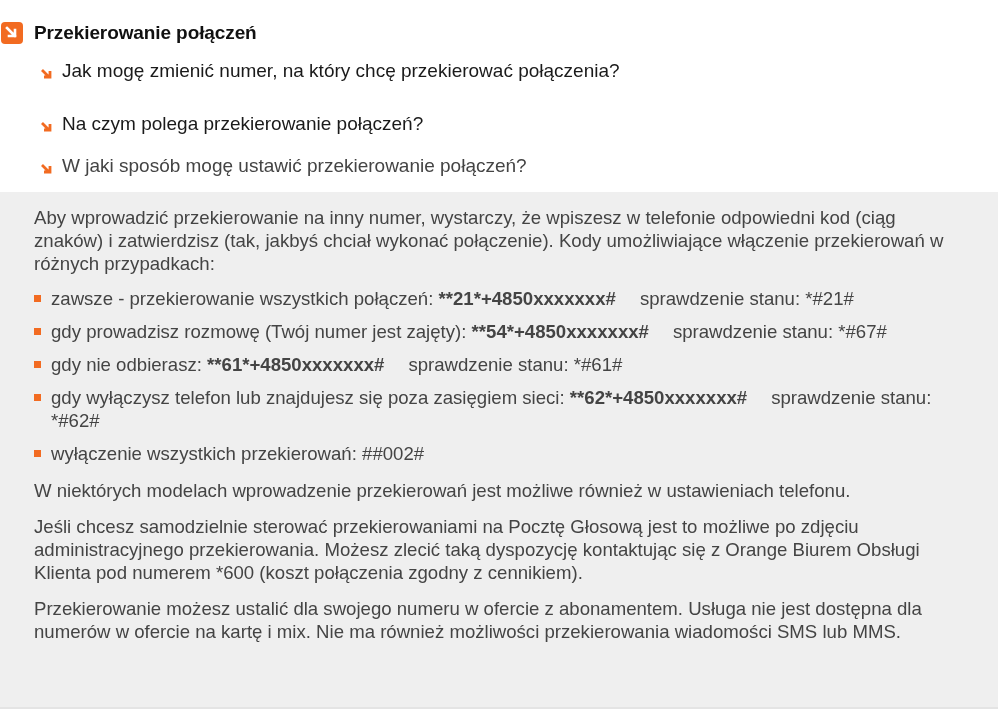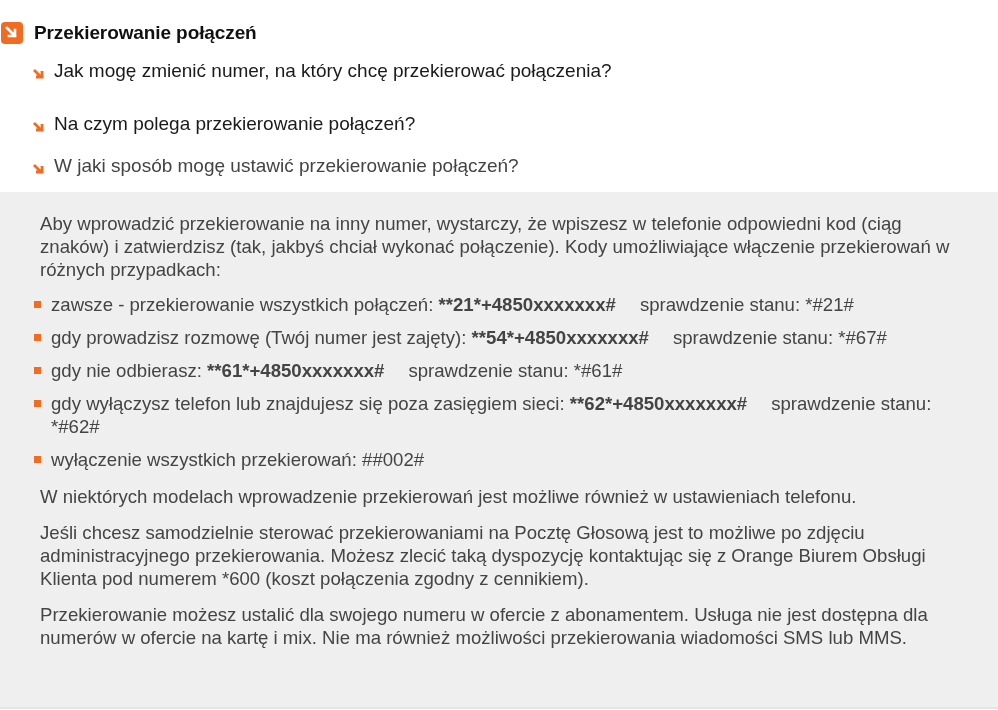--- a/index.html
+++ b/index.html
@@ -17,41 +17,41 @@
     .header-icon {
       width: 22px; height: 22px; margin-left: 1px;
       display: flex; align-items: center; justify-content: center;
     }
     .header-title {
       margin-left: 11px;
       font-size: 19px; font-weight: bold; color: #111111;
       letter-spacing: -0.1px;
     }
     .question {
-      position: absolute; left: 32px;
+      position: absolute; left: 40px;
       display: flex; align-items: center;
       font-size: 19px;
       cursor: pointer;
     }
     .question .q-icon {
       width: 14px; height: 14px; margin-right: 8px; margin-top: 6px;
       display: flex; align-items: center; justify-content: center;
     }
     .question .q-text { color: #1a1a1a; }
     .question.active .q-text { color: #444444; }
     .panel {
       position: absolute; left: 0; top: 192px; width: 998px; height: 515px;
       background: #efefef;
       border-bottom: 2px solid #e4e4e4;
     }
     .panel-inner {
       position: absolute; left: 34px; top: 14px; width: 930px;
       font-size: 18.6px; line-height: 23px; color: #444444;
     }
-    .panel-inner p { margin: 6px; }
+    .panel-inner p { margin: 0; }
     .intro { margin-bottom: 4px !important; }
     ul.codes { list-style: none; padding: 0; margin: 12px 0 0 0; }
     ul.codes li {
       position: relative; padding-left: 17px; margin-bottom: 10px;
     }
     ul.codes li .bullet {
       position: absolute; left: 0; top: 8px;
       width: 7px; height: 7px; background: #f26b21;
     }
     .code { font-weight: bold; color: #444444; }

